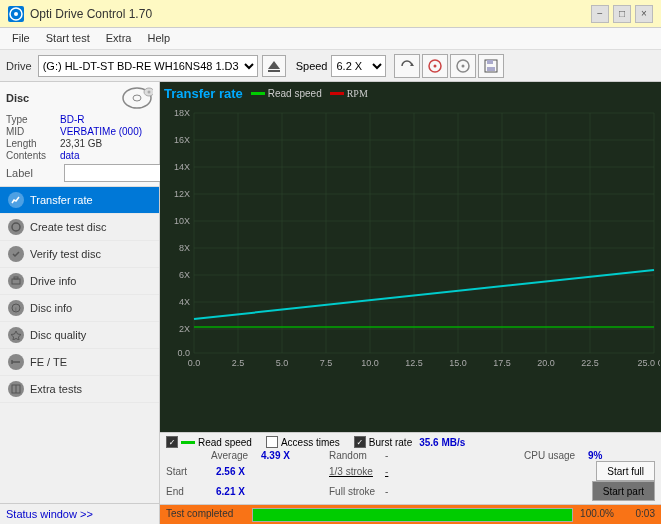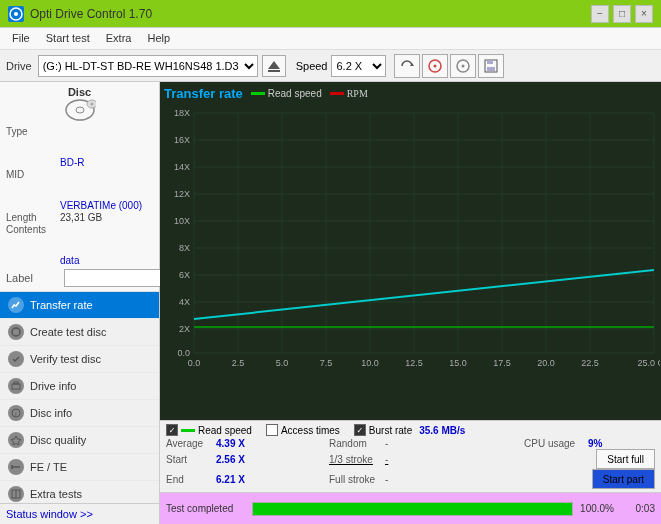--- a/index.html
+++ b/index.html
@@ -1,19 +1,19 @@
 <!DOCTYPE html>
 <html><head>
   <meta charset="utf-8">
   <style>
     * { box-sizing: border-box; margin: 0; padding: 0; }
     body { font-family: 'Segoe UI', Tahoma, sans-serif; font-size: 11px; background: #f0f0f0; width: 661px; height: 524px; overflow: hidden; }
 
     
-    .titlebar { background: #84cc16; display: flex; align-items: center; justify-content: space-between; padding: 4px 8px; border-bottom: 1px solid #ccc; height: 28px; }
+    .titlebar { background: #fef9c3; display: flex; align-items: center; justify-content: space-between; padding: 4px 8px; border-bottom: 1px solid #ccc; height: 28px; }
     .titlebar-left { display: flex; align-items: center; gap: 6px; }
     .titlebar-icon { width: 16px; height: 16px; background: #0078d7; border-radius: 2px; display: flex; align-items: center; justify-content: center; color: white; font-size: 9px; }
     .titlebar-title { font-size: 12px; color: #333; }
     .titlebar-controls { display: flex; gap: 4px; }
     .titlebar-btn { width: 18px; height: 18px; display: flex; align-items: center; justify-content: center; cursor: pointer; font-size: 10px; color: #555; background: #e0e0e0; border: 1px solid #bbb; }
 
     
     .menubar { background: #f8f8f8; border-bottom: 1px solid #ddd; display: flex; padding: 2px 4px; height: 22px; }
     .menubar-item { padding: 2px 8px; cursor: pointer; font-size: 11px; color: #333; }
 
@@ -28,26 +28,26 @@
     .toolbar-icon-btn { width: 26px; height: 24px; border: 1px solid #aaa; background: #f8f8f8; cursor: pointer; display: flex; align-items: center; justify-content: center; }
 
     
     .main { display: flex; height: calc(524px - 28px - 22px - 32px); }
 
     
     .left-panel { width: 160px; background: #f0f0f0; border-right: 1px solid #ccc; display: flex; flex-direction: column; flex-shrink: 0; }
 
     
     .disc-box { background: #f8f8f8; border-bottom: 1px solid #ddd; padding: 4px 6px; }
-    .disc-header { display: flex; align-items: center; justify-content: space-between; margin-bottom: 4px; flex-direction: column; }
+    .disc-header { display: flex; align-items: center; justify-content: space-between; margin-bottom: 4px; }
     .disc-header-label { font-size: 11px; font-weight: bold; color: #333; }
     .disc-icon { width: 32px; height: 24px; display: flex; align-items: center; justify-content: center; }
     .disc-row { display: flex; font-size: 10px; margin-bottom: 1px; }
     .disc-key { color: #555; width: 54px; flex-shrink: 0; }
-    .disc-val { color: #0000cc; font-weight: normal; margin-top: 31px; }
+    .disc-val { color: #0000cc; font-weight: normal; }
     .disc-val-black { color: #333; }
     .disc-label-row { display: flex; align-items: center; gap: 4px; margin-top: 3px; }
     .disc-label-input { flex: 1; height: 18px; border: 1px solid #aaa; font-size: 10px; padding: 0 2px; }
     .disc-label-btn { width: 20px; height: 18px; border: 1px solid #aaa; background: #f8f8f8; cursor: pointer; display: flex; align-items: center; justify-content: center; }
 
     
     .nav-section { flex: 1; overflow-y: auto; }
     .nav-item { display: flex; align-items: center; gap: 6px; padding: 5px 8px; cursor: pointer; font-size: 11px; color: #333; border-bottom: 1px solid #e8e8e8; }
     .nav-item.active { background: #0078d7; color: white; }
     .nav-item .nav-icon { width: 16px; height: 16px; border-radius: 50%; background: #888; display: flex; align-items: center; justify-content: center; flex-shrink: 0; }
@@ -57,21 +57,21 @@
     .status-bar { border-top: 1px solid #ccc; padding: 4px 6px; background: #f0f0f0; }
     .status-window-btn { font-size: 11px; color: #0000cc; cursor: pointer; text-decoration: none; }
 
     
     .right-panel { flex: 1; display: flex; flex-direction: column; background: #fff; overflow: hidden; }
 
     
     .chart-container { flex: 1; padding: 4px; background: #1a2a1a; position: relative; overflow: hidden; }
 
     
-    .progress-area { display: flex; align-items: center; gap: 6px; padding: 3px 6px; background: #f0abfc; border-top: 1px solid #ccc; height: 32px; }
+    .progress-area { display: flex; align-items: flex-start; gap: 6px; padding: 3px 6px; background: #f97316; border-top: 1px solid #ccc; height: 20px; }
     .status-text { font-size: 10px; color: #333; width: 80px; }
     .progress-bar-outer { flex: 1; height: 14px; border: 1px solid #aaa; background: #ddd; }
     .progress-bar-inner { height: 100%; background: #00cc00; }
     .progress-pct { font-size: 10px; color: #333; width: 35px; text-align: right; }
     .progress-time { font-size: 10px; color: #333; width: 35px; text-align: right; }
 
     
     svg.chart-svg { display: block; }
   </style>
 </head>
@@ -352,21 +352,21 @@
           <div style="width:12px; height:12px; border:1px solid #666; background:#333; display:flex; align-items:center; justify-content:center;">
             <span style="color:white; font-size:8px;">✓</span>
           </div>
           <span style="font-size:10px;">Burst rate</span>
           <span style="font-size:10px; color:#0000cc; font-weight:bold; margin-left:4px;">35.6 MB/s</span>
         </div>
       </div>
 
       <div style="display:grid; grid-template-columns:1fr 1fr 1fr; gap:0;">
 
-        <div style="display:flex; align-items:flex-end; gap:4px; font-size:10px;">
+        <div style="display:flex; align-items:flex-end; gap:4px; font-size:10px;margin-left:45px;">
           <span style="color:#555; width:46px;">Average</span>
           <span style="color:#0000cc; font-weight:bold;">4.39 X</span>
         </div>
         <div style="display:flex; align-items:center; gap:4px; font-size:10px;">
           <span style="color:#555; width:52px;">Random</span>
           <span style="color:#555;">-</span>
         </div>
         <div style="display:flex; align-items:center; gap:4px; font-size:10px;margin-left:32px;">
           <span style="color:#555; width:60px;">CPU usage</span>
           <span style="color:#0000cc; font-weight:bold;">9%</span>
@@ -386,21 +386,21 @@
 
         <div style="display:flex; align-items:center; gap:4px; font-size:10px;">
           <span style="color:#555; width:46px;">End</span>
           <span style="color:#0000cc; font-weight:bold;">6.21 X</span>
         </div>
         <div style="display:flex; align-items:center; gap:4px; font-size:10px;">
           <span style="color:#555; width:52px;">Full stroke</span>
           <span style="color:#555;">-</span>
         </div>
         <div style="display:flex; align-items:center; justify-content:flex-end;">
-          <button style="height:20px; padding:0 10px; font-size:10px; border:1px solid #aaa; background:#1d4ed8; cursor:pointer;">Start part</button>
+          <button style="height:20px; padding:0 10px; font-size:10px; border:1px solid #aaa; background:#737373; cursor:pointer;">Start part</button>
         </div>
       </div>
     </div>
 
     <div class="progress-area">
       <span class="status-text">Test completed</span>
       <div class="progress-bar-outer">
         <div class="progress-bar-inner" style="width:100%;"></div>
       </div>
       <span class="progress-pct">100.0%</span>

